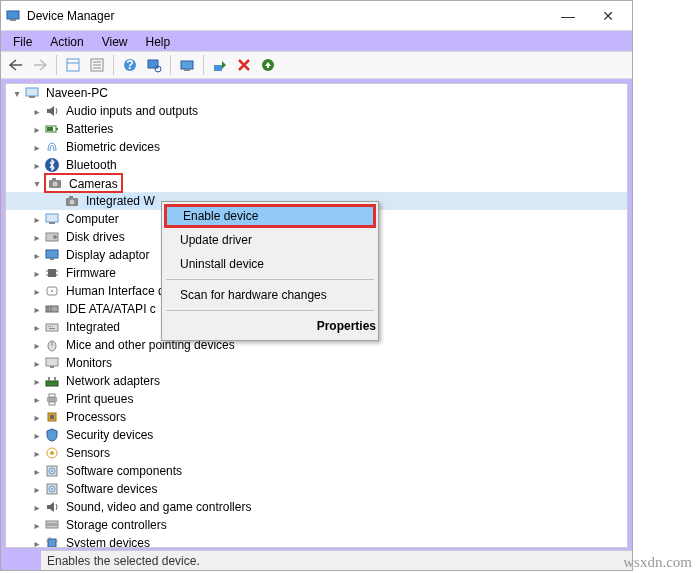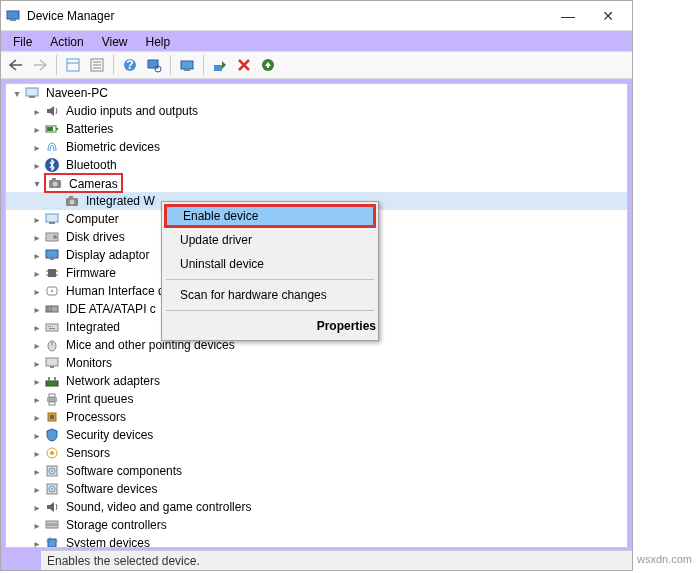--- a/index.html
+++ b/index.html
@@ -24,21 +24,21 @@
     .ind0 { padding-left: 4px; }
     .ind1 { padding-left: 24px; }
     .ind2 { padding-left: 44px; }
     .label { padding: 0 2px; }
     .context { position: absolute; left: 160px; top: 200px; width: 218px; background: #f0f0f0; border: 1px solid #a0a0a0; box-shadow: 2px 2px 4px rgba(0,0,0,0.3); z-index: 20; padding: 2px; }
     .citem { height: 24px; display: flex; align-items: center; padding-left: 16px; }
     .citem:hover, .citem.hl { background: #91c9f7; }
     .csep { height: 1px; background: #c0c0c0; margin: 3px 2px; }
     .creal { border: 3px solid #e03030; }
     .statusbar { position: absolute; bottom: 0; left: 0; right: 0; height: 20px; background: #f0f0f0; border-top: 1px solid #ccc; display: flex; align-items: center; padding: 0 6px; font-size: 11px; color: #333; margin-left: 40px; }
-    .watermark { position: absolute; bottom: 8px; right: 6px; font-size: 11px; color: #999; }
+    .watermark { position: absolute; bottom: 2px; right: 6px; font-size: 15px; color: #999; font-family: Liberation Serif, serif; }
     svg { display: block; }
   </style>
 </head>
 <body>
 
 <div class="window">
 
   <div class="titlebar">
     <span class="ticon">
       <svg width="16" height="16">

